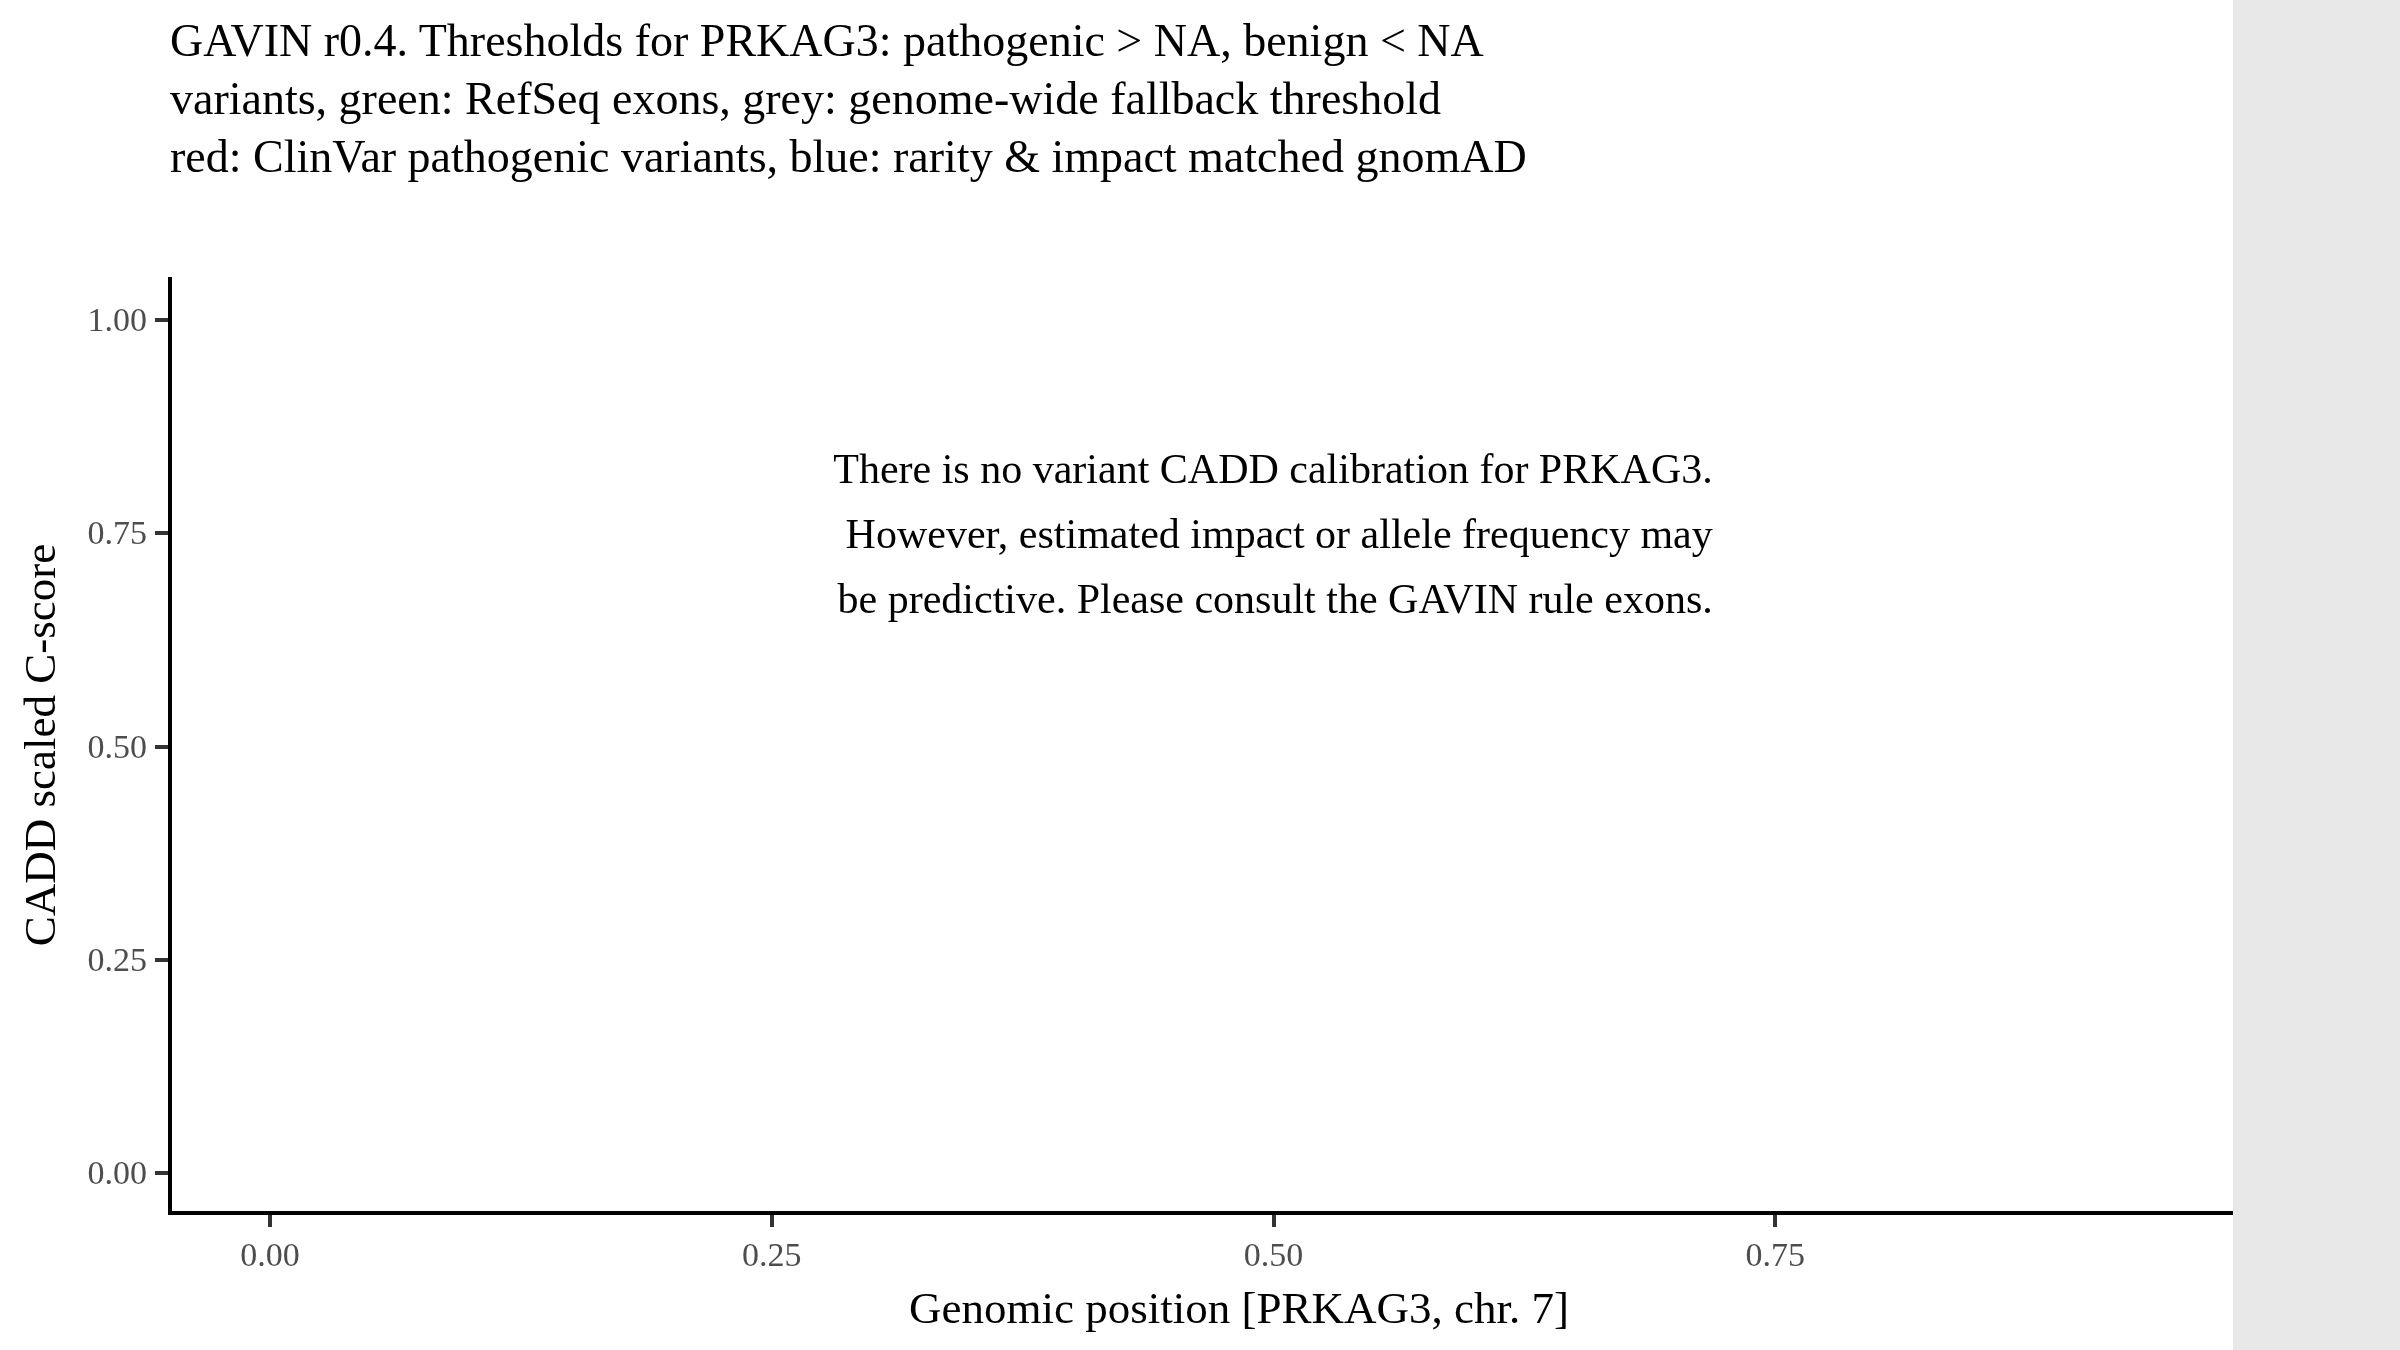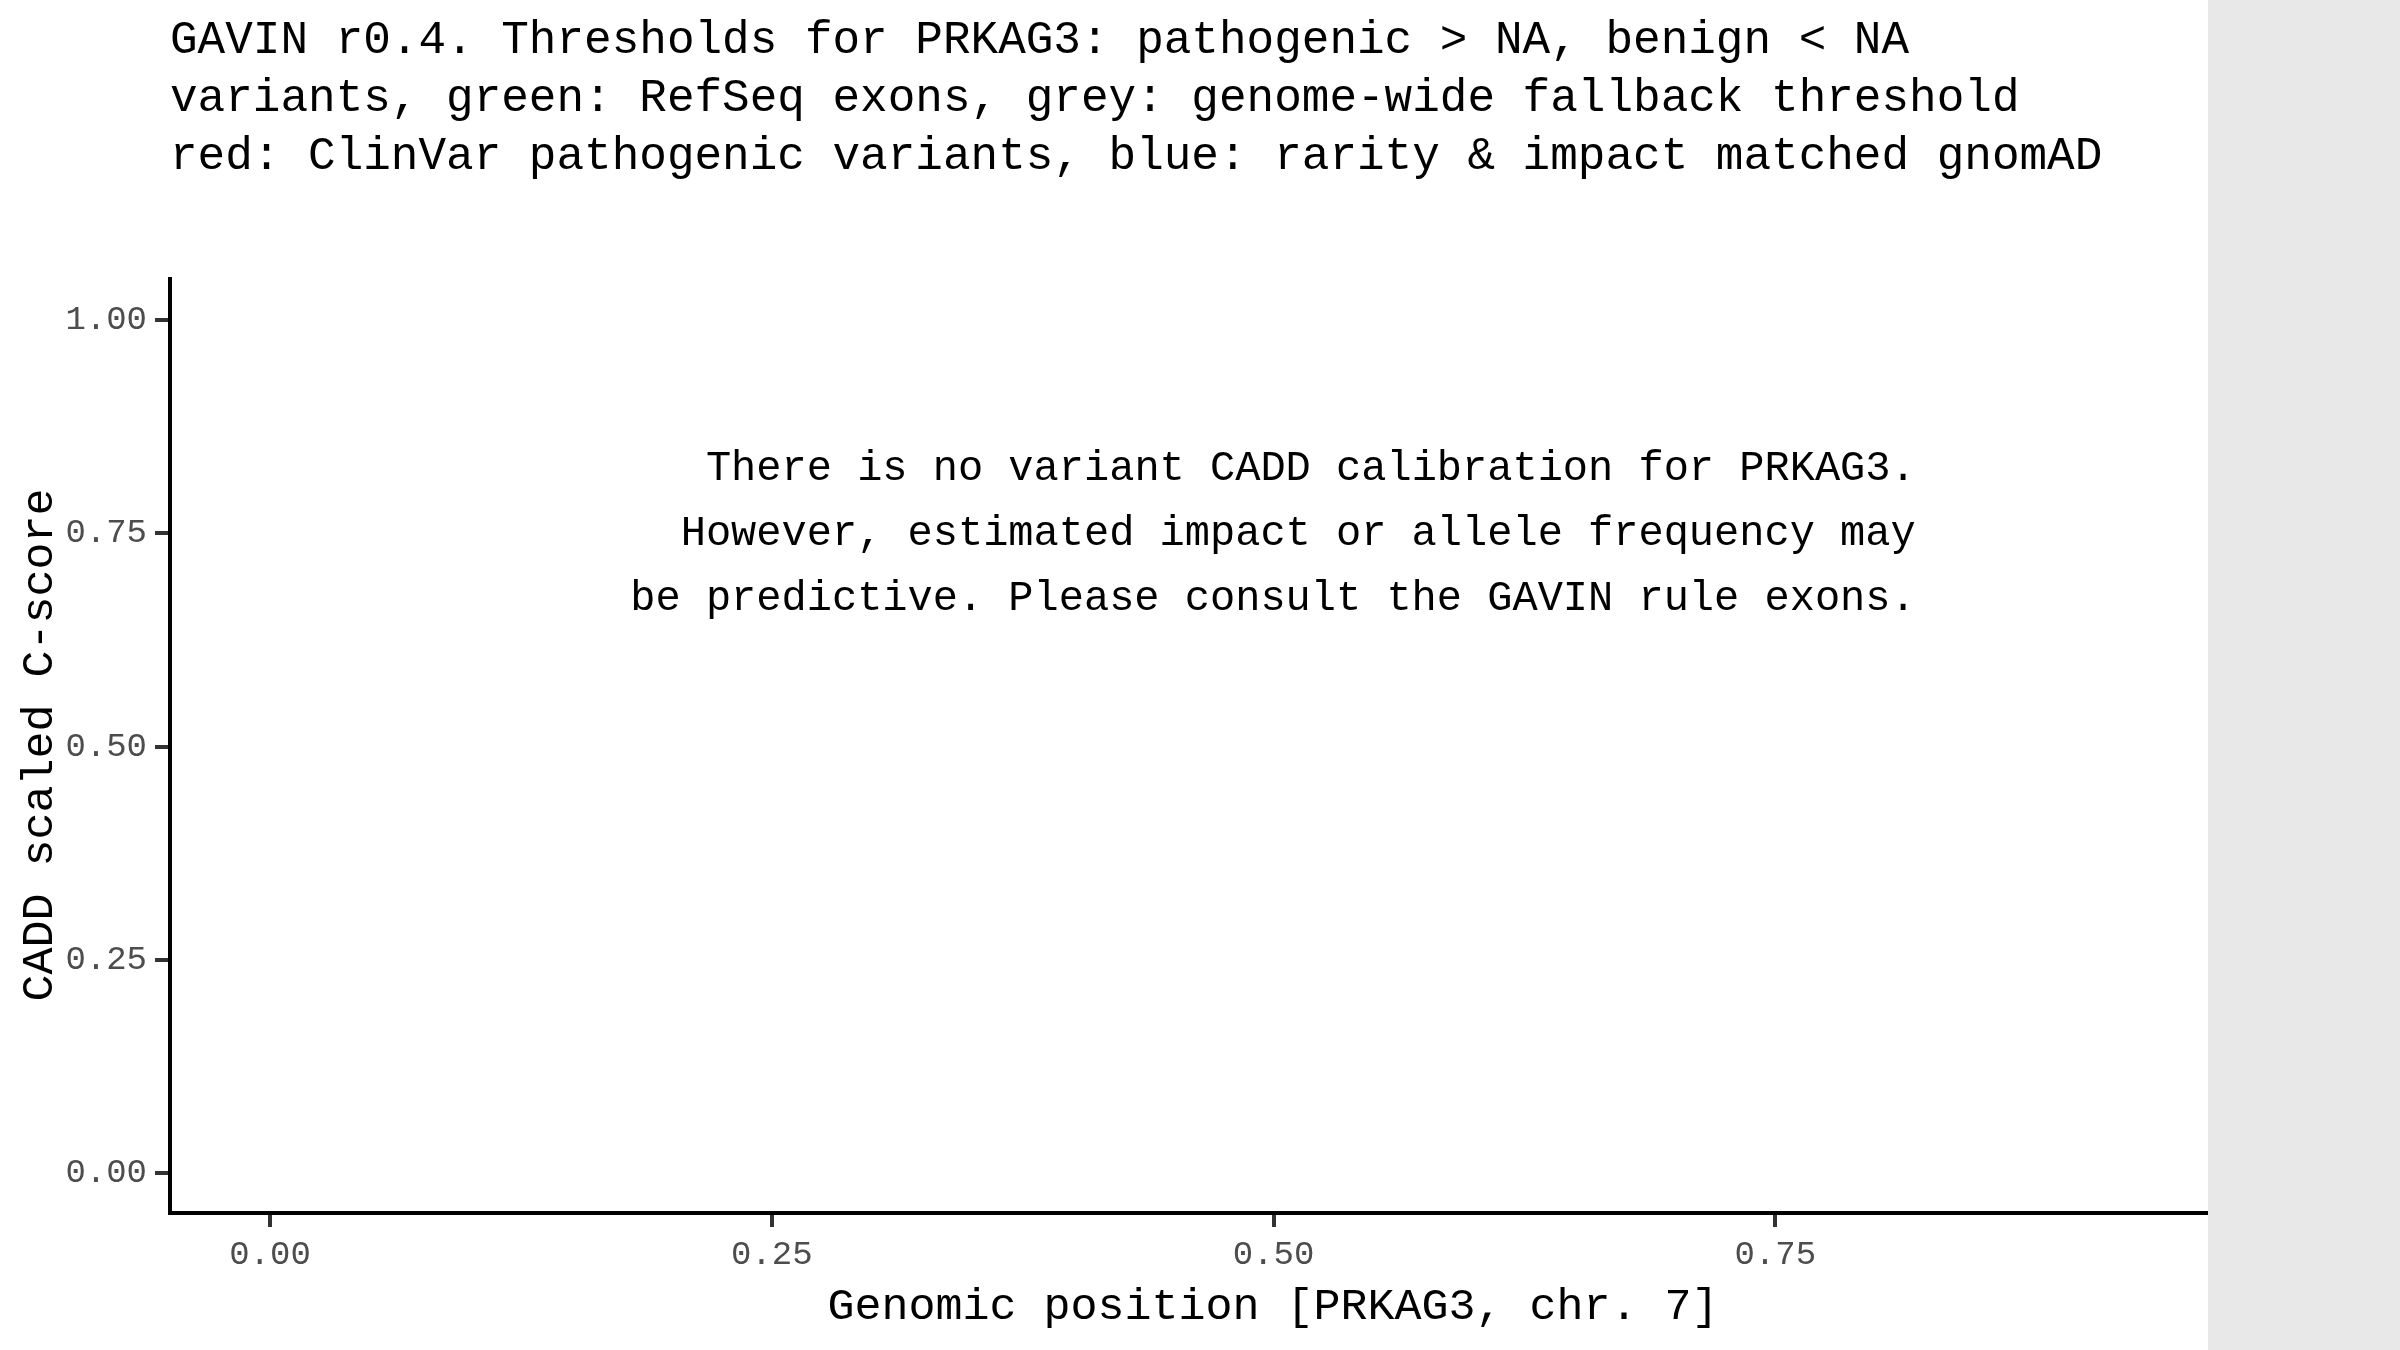--- a/index.html
+++ b/index.html
@@ -7,23 +7,24 @@
     --text:#000000;
     --axis-line:#000000;
     --tick-mark:#333333;
     --tick-label:#4d4d4d;
   }
   html,body{margin:0;padding:0;background:#e8e8e8;}
   .canvas{
     position:relative;
     width:2208px;height:1350px;
     background:var(--background);
-    font-family:Liberation Mono, monospace;
+    font-family:Liberation Serif, serif;
     color:var(--text);
     overflow:hidden;
+    padding-left:25px;
   }
   .chart-title{
     position:absolute;
     left:170px;top:12px;
     font-size:46px;
     line-height:58px;
     color:var(--text);
     white-space:nowrap;
   }
   .panel{
@@ -40,21 +41,21 @@
     left:1273px;top:437px;
     transform:translateX(-50%);
     text-align:right;
     font-size:42px;
     line-height:65px;
     color:var(--text);
     white-space:nowrap;
   }
   .x-axis-title{
     position:absolute;
-    left:673px;top:1282px;
+    left:639px;top:1282px;
     width:1200px;
     text-align:center;
     font-size:45px;
     color:var(--text);
     white-space:nowrap;
   }
   .y-axis-title{
     position:absolute;
     left:40px;top:745px;
     transform:translate(-50%,-50%) rotate(-90deg);

